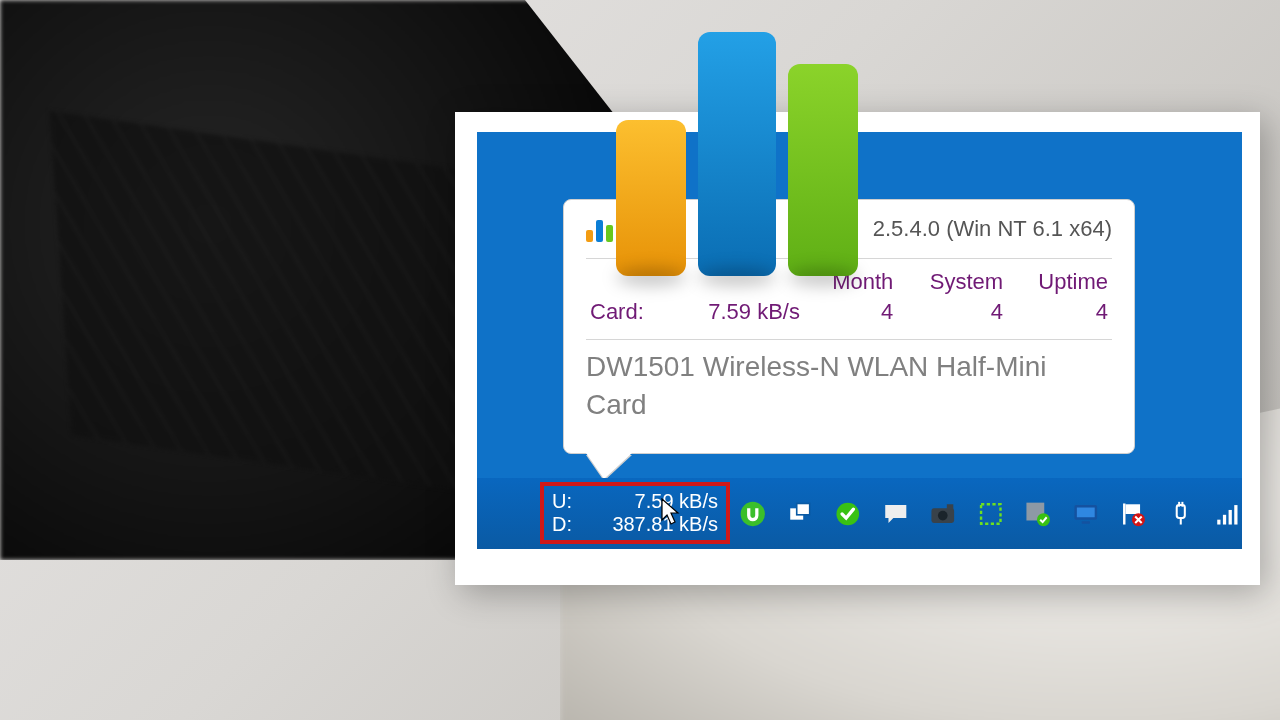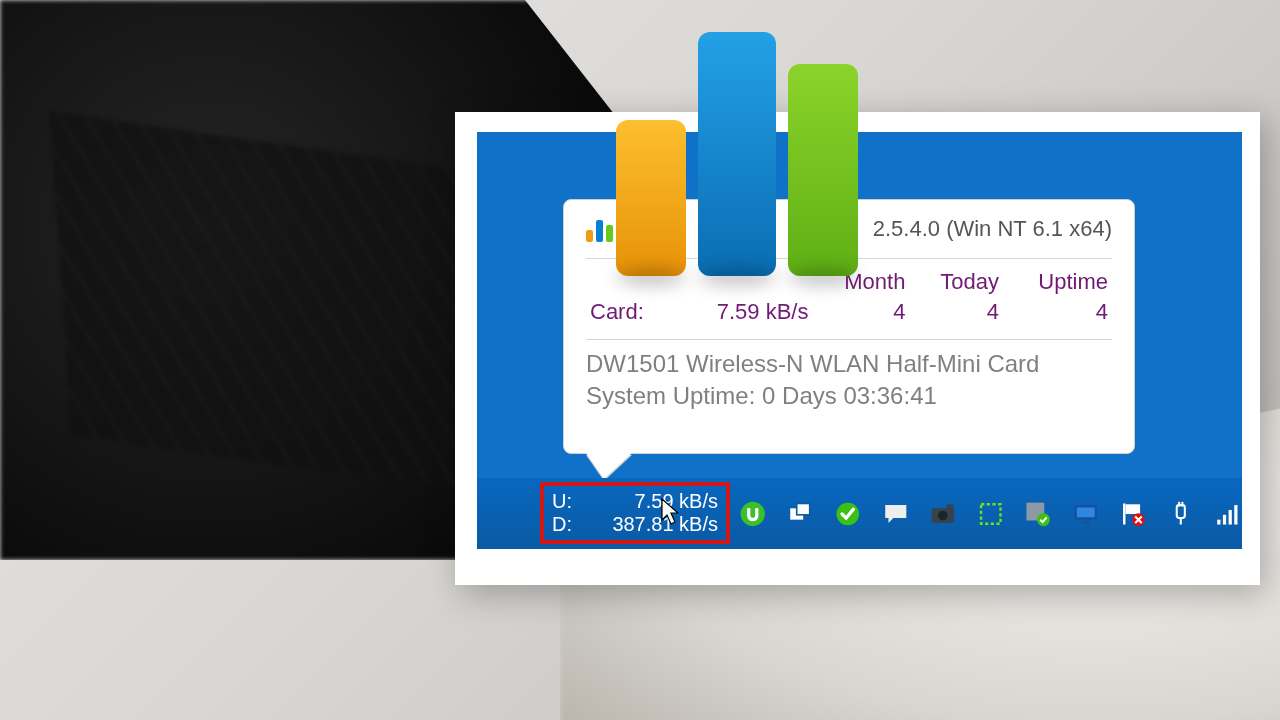--- a/index.html
+++ b/index.html
@@ -36,21 +36,21 @@
   .tt-head .mini-bars span:nth-child(2){height:22px;background:#0b7ed6;}
   .tt-head .mini-bars span:nth-child(3){height:17px;background:#68c81e;}
   .tt-head .ver{margin-left:auto;color:#555;font-size:22px;}
   .tt-grid{margin:4px 22px 12px 22px;font-size:22px;color:#701a75;}
   .tt-grid table{width:100%;border-collapse:collapse;}
   .tt-grid th{font-weight:400;text-align:right;padding:2px 4px;}
   .tt-grid th:first-child{text-align:left;}
   .tt-grid td{text-align:right;padding:2px 4px;}
   .tt-grid td:first-child{text-align:left;}
   .tt-foot{margin:0 22px;border-top:1px solid #d6d6d6;padding-top:8px;
-    color:#808080;font-size:24px;line-height:1.35;}
+    color:#808080;font-size:28px;line-height:1.35;}
 
   
   .taskbar{position:absolute;left:477px;top:478px;width:765px;height:71px;
     background:linear-gradient(#0967bf,#0a5aa4);}
   .traffic-box{position:absolute;left:63px;top:4px;width:190px;height:62px;
     border:4px solid #d01818;box-sizing:border-box;padding:3px 8px;font-size:20px;
     color:#fff;font-family:"Segoe UI",Arial,sans-serif;display:flex;flex-direction:column;
     justify-content:center;line-height:1.15;}
   .traffic-box .row{display:flex;justify-content:space-between;white-space:nowrap;}
   .cursor{position:absolute;left:117px;top:12px;width:20px;height:28px;pointer-events:none;}
@@ -96,37 +96,36 @@
       <span class="ver">2.5.4.0 (Win NT 6.1 x64)</span>
     </div>
 
     <div class="tt-grid">
       <table>
         <tbody>
             <tr>
           <th></th>
           <th></th>
           <th>Month</th>
-          <th>Today</th>
+          <th>System</th>
           <th>Uptime</th>
         </tr>
         <tr>
           <td>Card:</td>
           <td>7.59 kB/s</td>
           <td>4</td>
           <td>4</td>
           <td>4</td>
         </tr>
       </tbody>
         </table>
     </div>
 
     <div class="tt-foot">
       <div>DW1501 Wireless-N WLAN Half-Mini Card</div>
-      <div>System Uptime: 0 Days 03:36:41</div>
     </div>
   </div>
 
   <div class="taskbar">
 
     <div class="traffic-box">
       <div class="row">
         <span>U:</span>
         <span>7.59 kB/s</span>
       </div>

